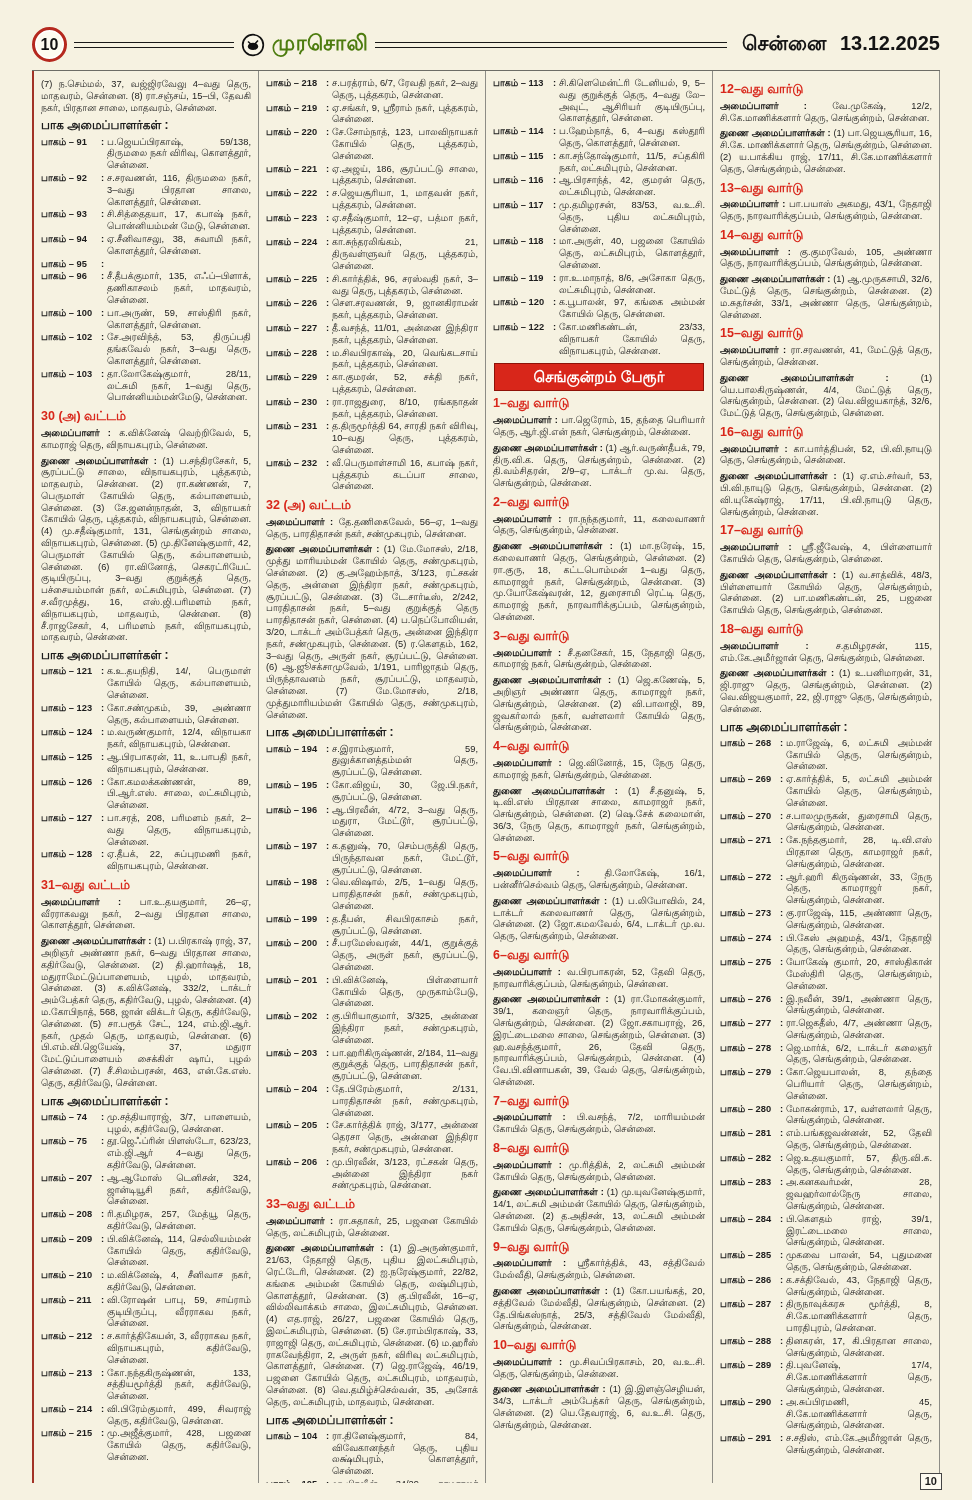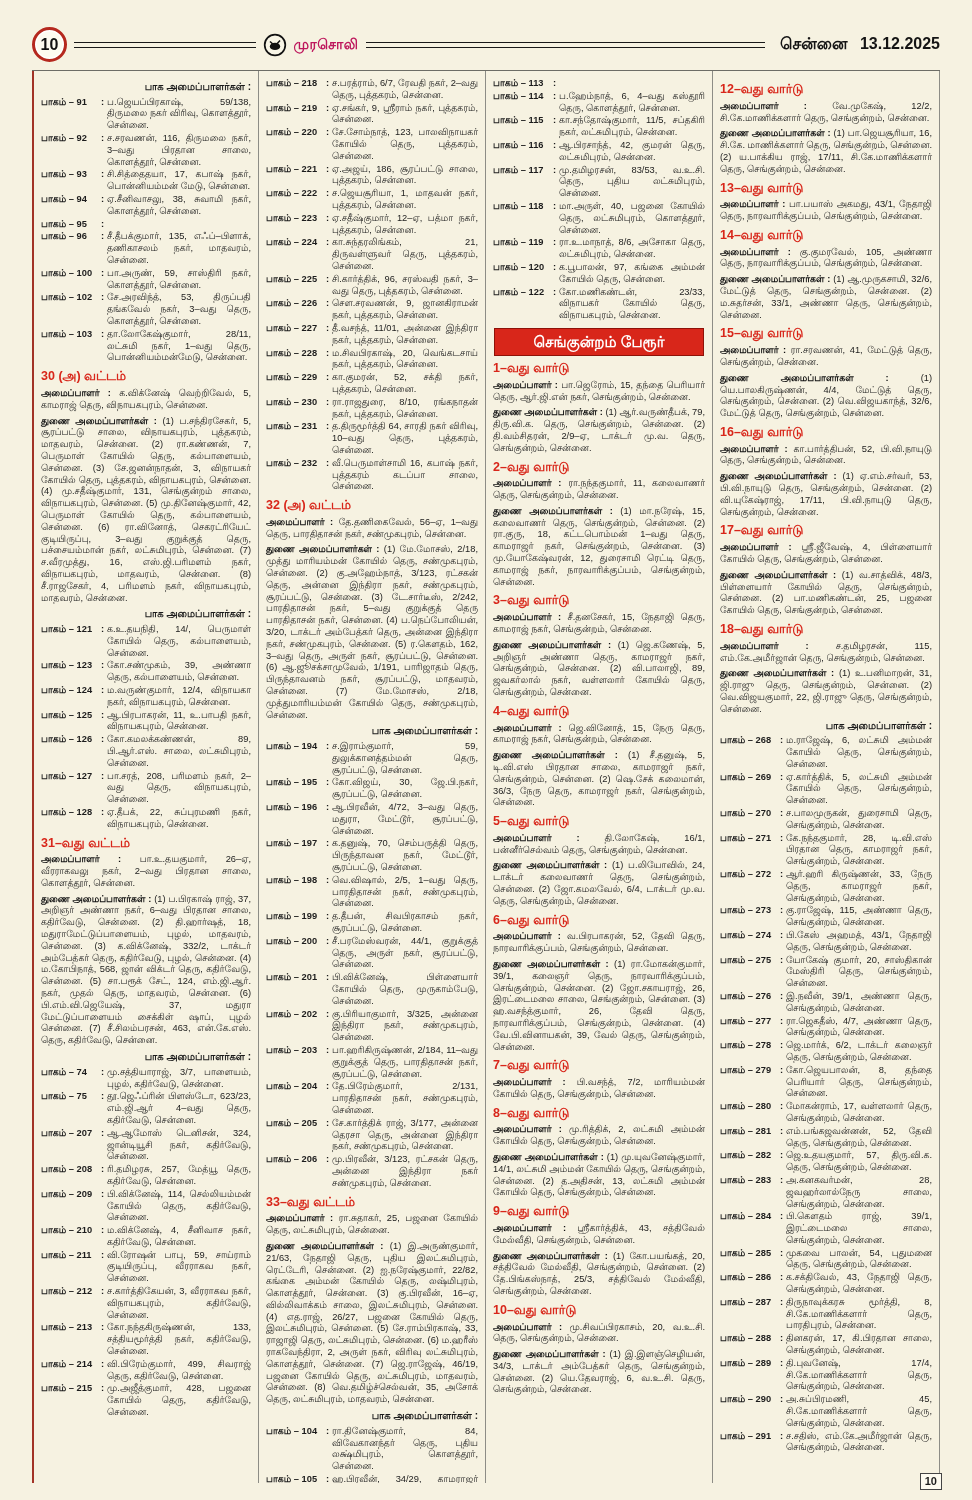--- a/index.html
+++ b/index.html
@@ -13,34 +13,34 @@
   .pagenum-circle{
     width:29px;height:29px;border-radius:50%;flex:none;
     border:3px solid #b5281e;background:#fdfbf0;
     display:flex;align-items:center;justify-content:center;
     font-weight:bold;font-size:16px;color:#111;
     box-shadow:inset 0 0 0 1.5px #fff;
   }
   .dline{flex:1;height:4px;border-top:1.8px solid #191919;border-bottom:1.2px solid #191919;}
   .dline.short{flex:2.2;}
   .emblem{flex:none;display:flex;align-items:center;}
-  .masthead{font-size:14px;font-weight:bold;color:#be185d;flex:none;letter-spacing:.5px;}
-  .edition{font-size:16px;font-weight:bold;color:#141414;flex:none;white-space:nowrap;}
+  .masthead{font-size:21px;font-weight:bold;color:#4d7c0f;flex:none;letter-spacing:.5px;}
+  .edition{font-size:20px;font-weight:bold;color:#141414;flex:none;white-space:nowrap;}
   .edition span{margin-left:8px;}
   
   .cols{display:flex;margin:0 32px;border-top:1.5px solid #6d6d66;height:1412px;overflow:hidden;background:#f6f2e1;}
   .col{
     width:227px;box-sizing:border-box;flex:none;
     padding:6px 7px 4px 7px;border-right:1px solid #8d8d86;
     overflow:hidden;font-size:9.3px;line-height:1.27;text-align:justify;
   }
   .col:first-child{border-left:2.5px solid #a23326;}
   .para{margin:2px 0 4px 0;}
   .para b{color:#111;}
-  .sub{text-align:right;font-weight:bold;font-size:10px;margin:4px 0 3px 0;}
+  .sub{text-align:left;font-weight:bold;font-size:12px;margin:4px 0 3px 0;}
   .redh{text-align:left;color:#d8261a;font-weight:bold;font-size:12.5px;margin:6px 0 4px 0;line-height:1.1;}
   .banner{
     background:#d8261a;color:#fff;text-align:center;font-weight:bold;
     font-size:15px;padding:3px 0 4px 0;margin:6px 1px 4px 1px;border:1px solid #8e1208;
   }
   .entry{display:flex;margin:1px 0;}
   .lbl{flex:none;width:57px;font-weight:bold;white-space:nowrap;}
   .cln{flex:none;width:9px;text-align:center;font-weight:bold;}
   .etxt{flex:1;}
   
@@ -67,20 +67,21 @@
   <span class="masthead">முரசொலி</span>
   <div class="dline short"></div>
   <span class="edition">
     <span>சென்னை</span>
     <span>13.12.2025</span>
   </span>
 </div>
 
 <div class="cols" id="cols">
     <div class="col">
+      <div class="para">(7) ந.செம்மல், 37, வஜ்ஜிரவேலு 4–வது தெரு, மாதவரம், சென்னை. (8) ரா.சஞ்சய், 15–பி, தேவகி நகர், பிரதான சாலை, மாதவரம், சென்னை.</div>
       <div class="sub">பாக அமைப்பாளர்கள் :</div>
       <div class="entry">
         <span class="lbl">பாகம் – 91</span>
         <span class="cln">:</span>
         <span class="etxt">ப.ஜெயப்பிரகாஷ், 59/138, திருமலை நகர் விரிவு, கொளத்தூர், சென்னை.</span>
       </div>
       <div class="entry">
         <span class="lbl">பாகம் – 92</span>
         <span class="cln">:</span>
         <span class="etxt">ச.சரவணன், 116, திருமலை நகர், 3–வது பிரதான சாலை, கொளத்தூர், சென்னை.</span>
@@ -375,20 +376,21 @@
       <div class="entry">
         <span class="lbl">பாகம் – 105</span>
         <span class="cln">:</span>
         <span class="etxt">ஹ.பிரவீன், 34/29, காமராஜர் தெரு, புதிய லக்ஷ்மிபுரம், சென்னை.</span>
       </div>
     </div>
     <div class="col">
       <div class="entry">
         <span class="lbl">பாகம் – 113</span>
         <span class="cln">:</span>
+        <span class="etxt">சி.கிளெமென்ட்ரி டேனியல், 9, 5–வது குறுக்குத் தெரு, 4–வது லே–அவுட், ஆசிரியர் குடியிருப்பு, கொளத்தூர், சென்னை.</span>
       </div>
       <div class="entry">
         <span class="lbl">பாகம் – 114</span>
         <span class="cln">:</span>
         <span class="etxt">ப.ஹேம்நாத், 6, 4–வது கஸ்தூரி தெரு, கொளத்தூர், சென்னை.</span>
       </div>
       <div class="entry">
         <span class="lbl">பாகம் – 115</span>
         <span class="cln">:</span>
         <span class="etxt">கா.சந்தோஷ்குமார், 11/5, சப்தகிரி நகர், லட்சுமிபுரம், சென்னை.</span>

